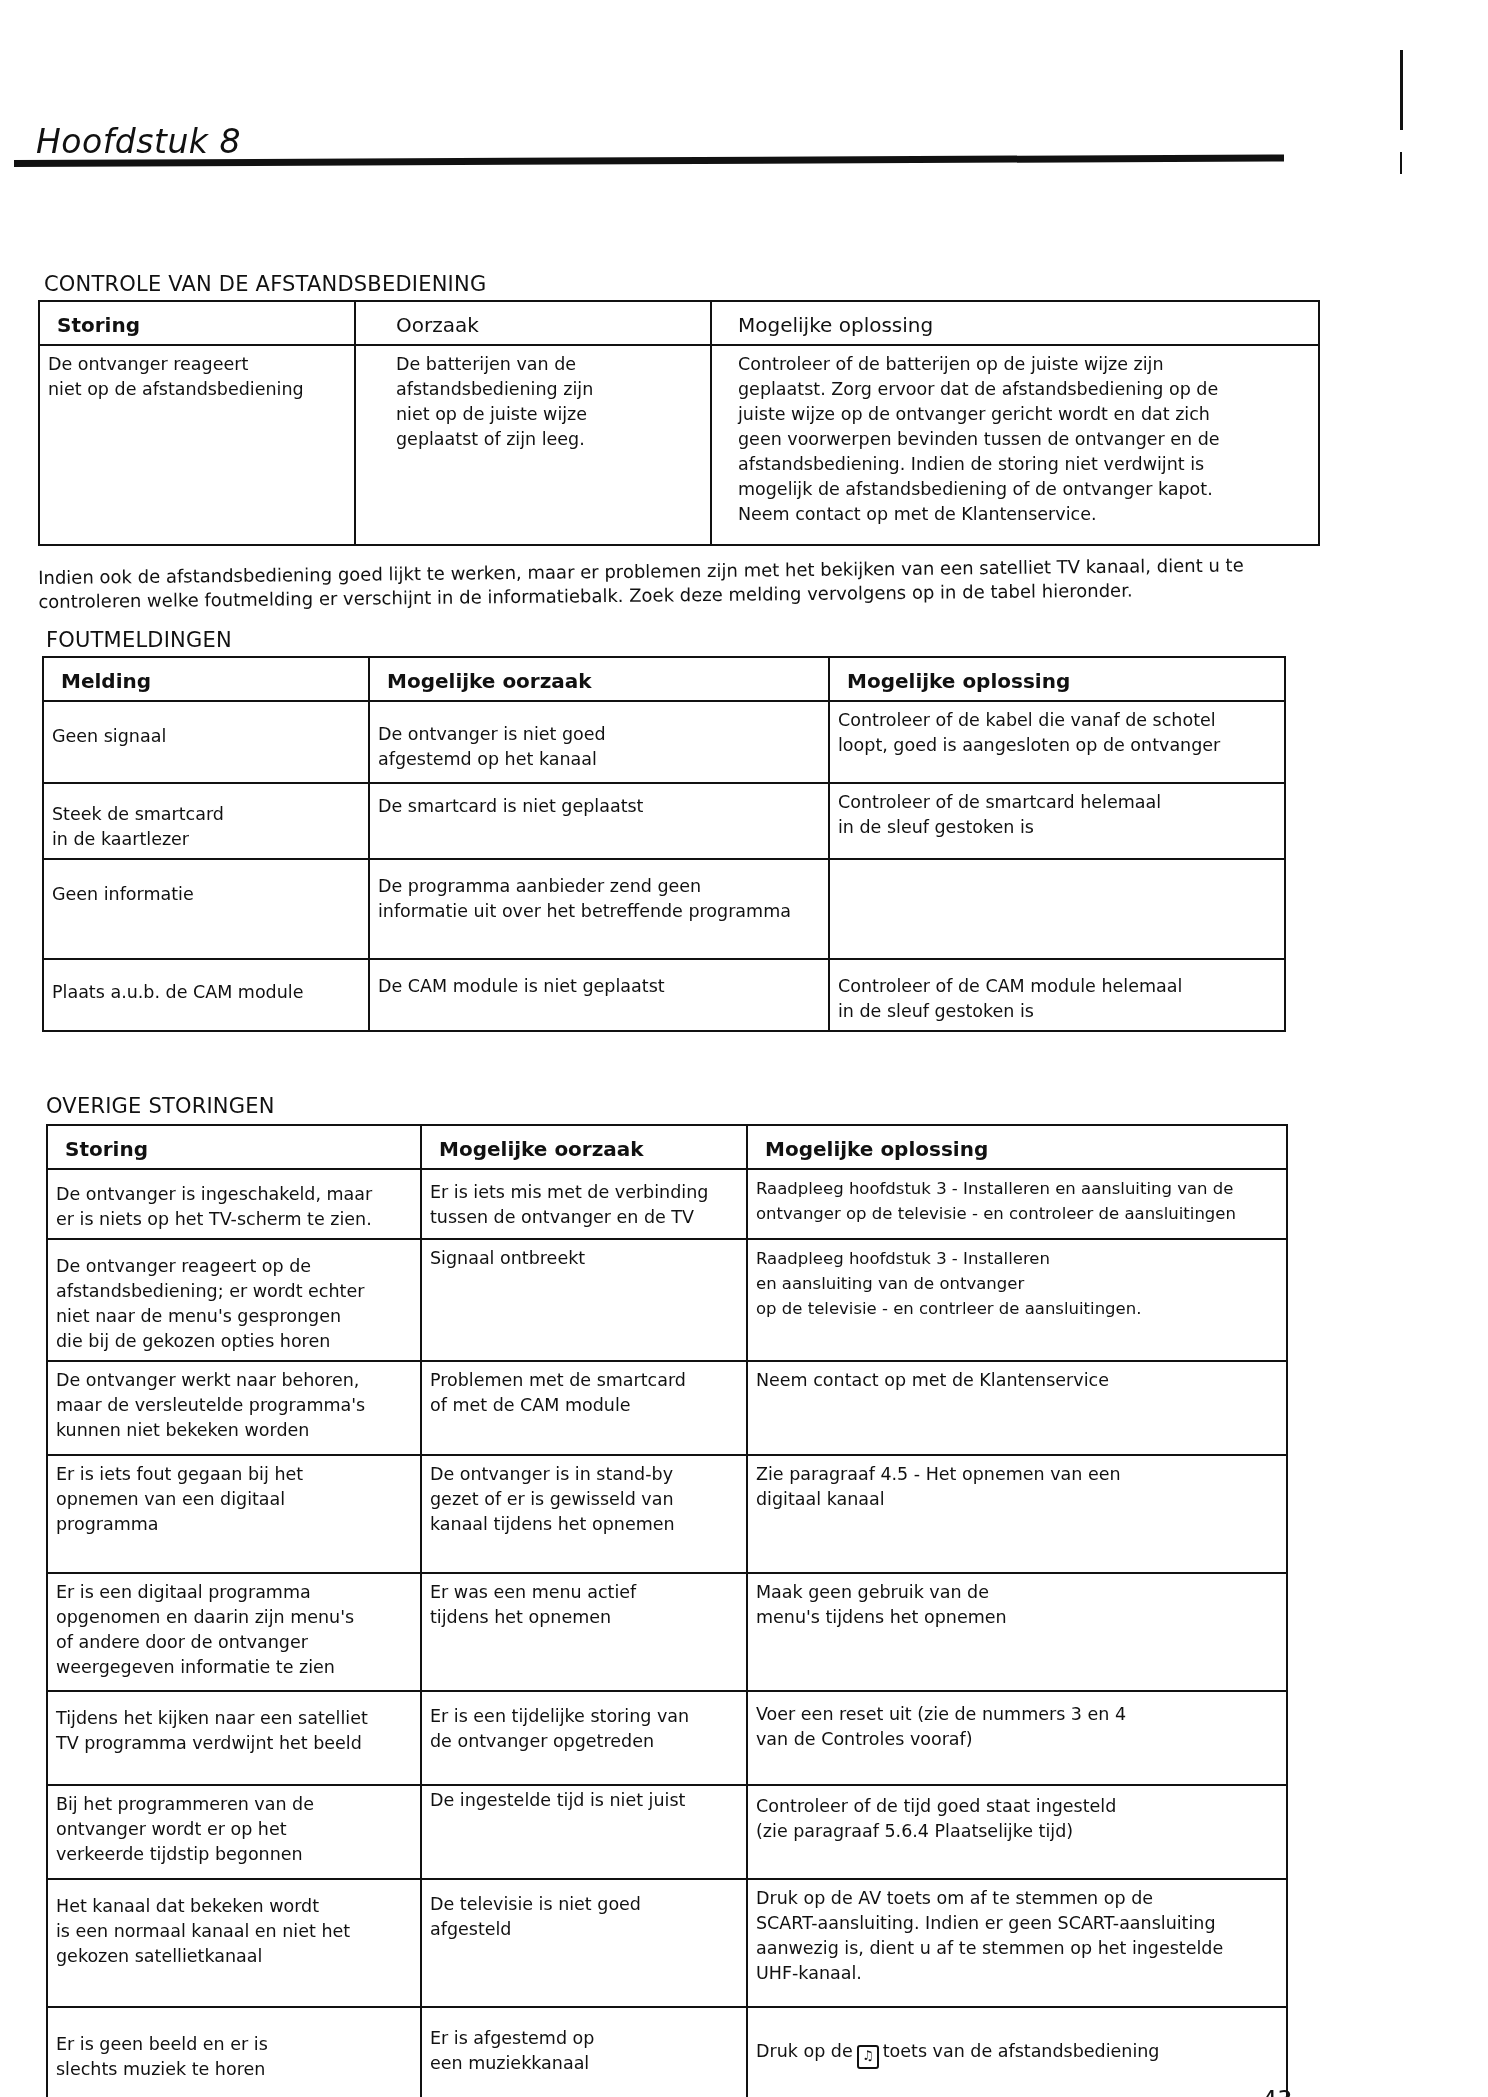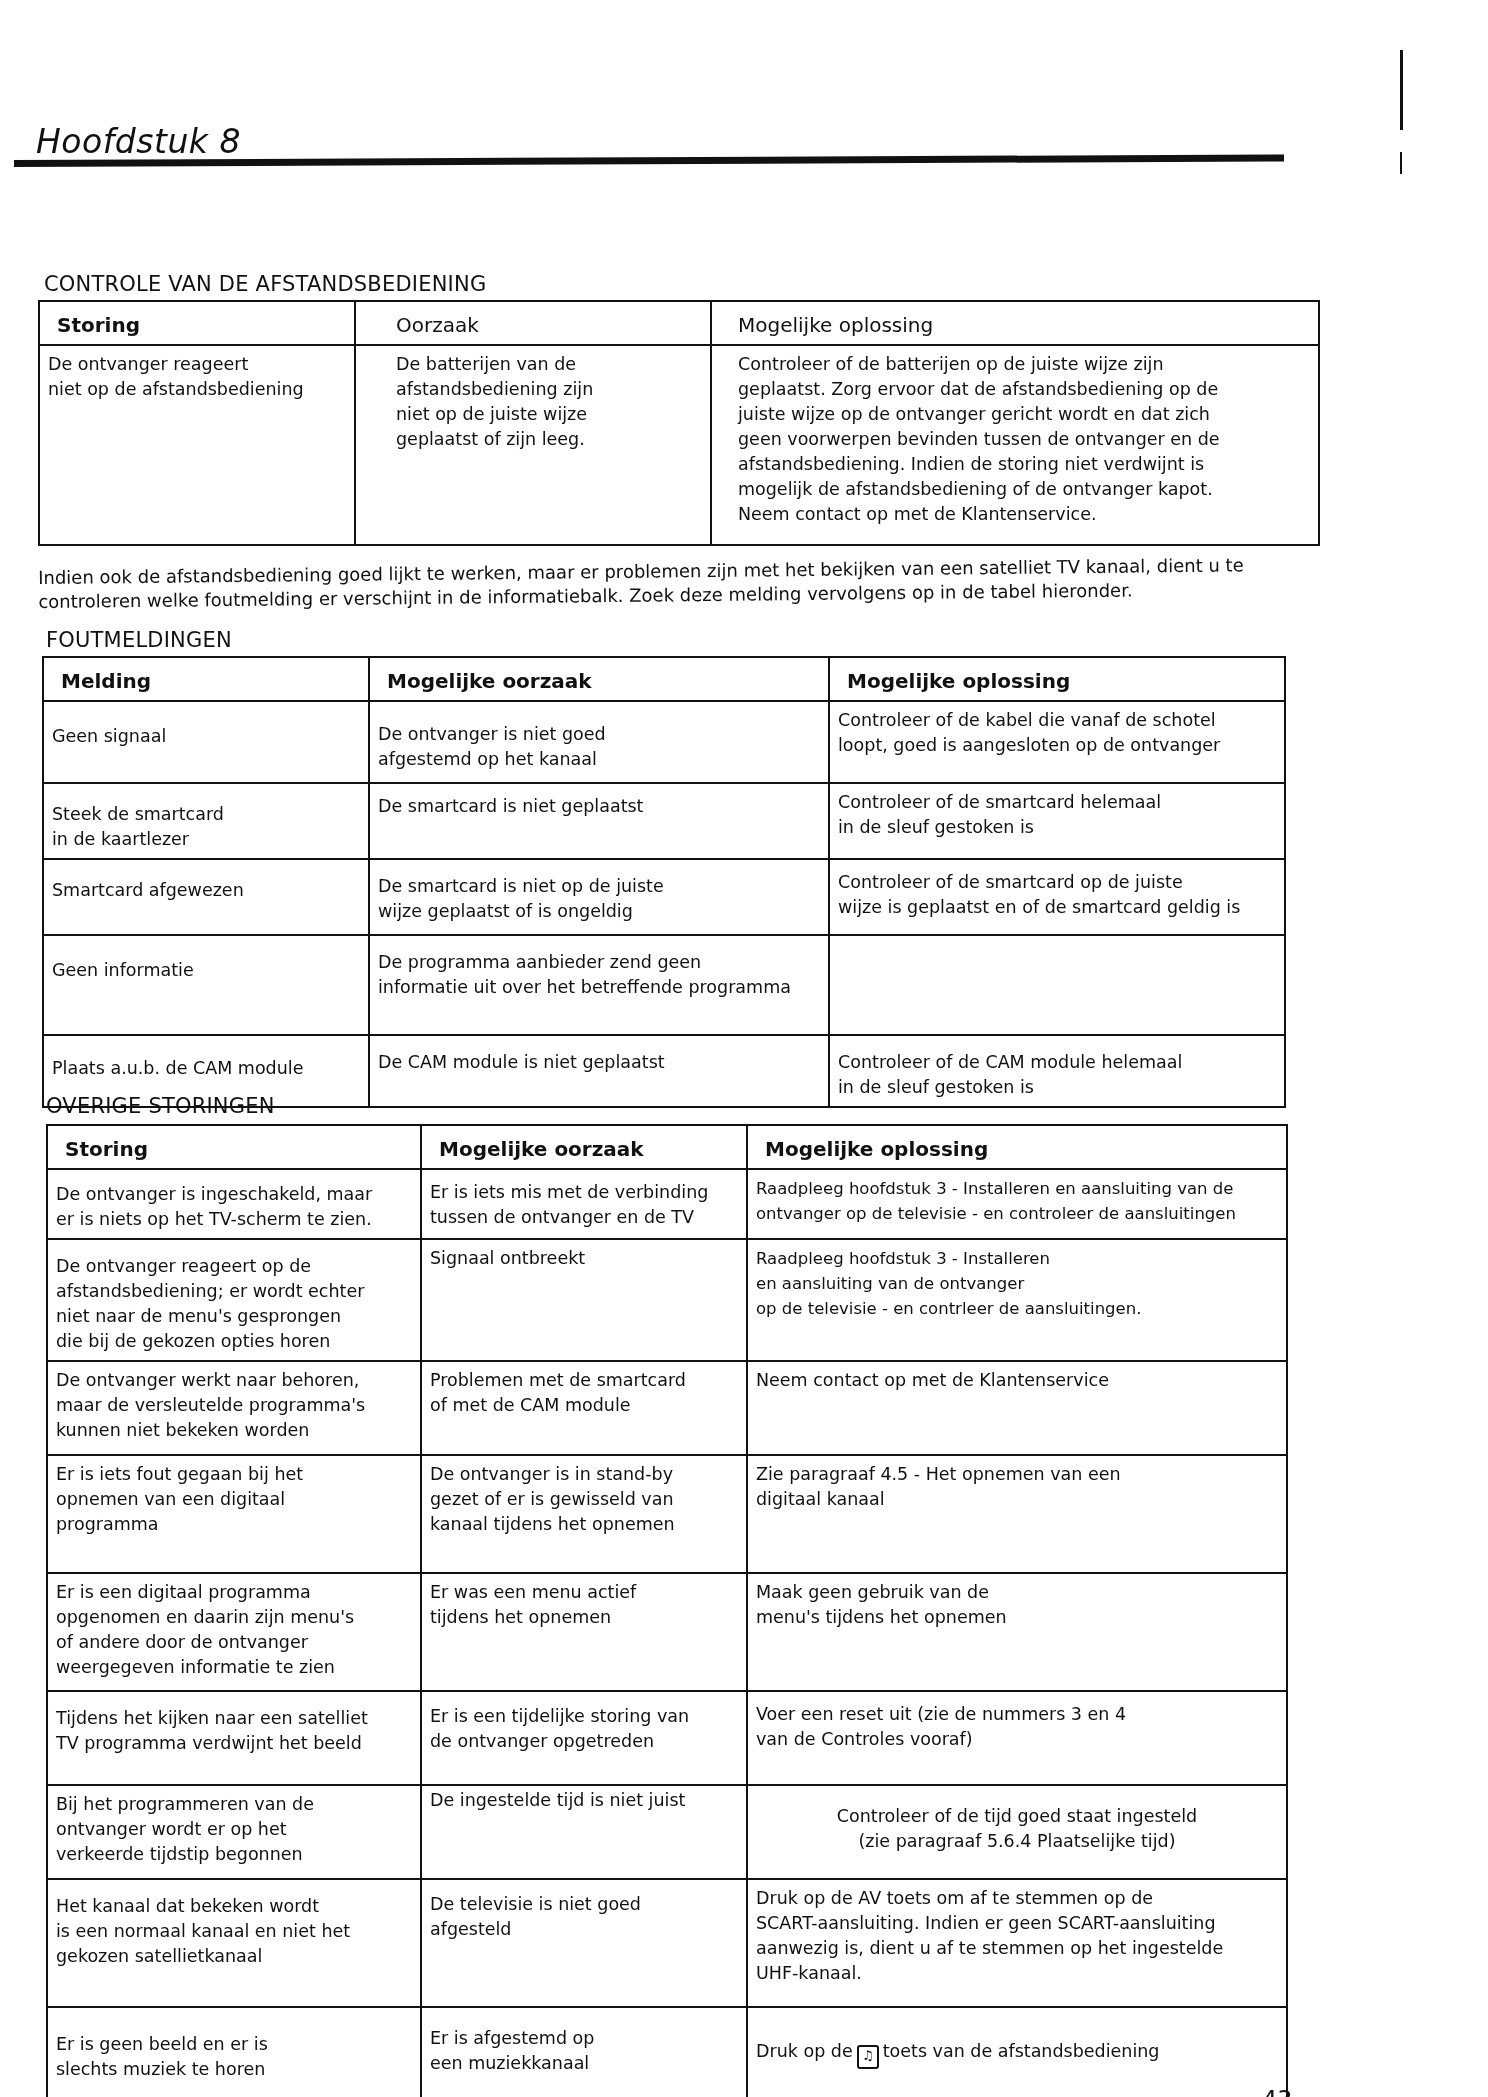--- a/index.html
+++ b/index.html
@@ -103,27 +103,20 @@
     <td>Controleer of de kabel die vanaf de schotel
 loopt, goed is aangesloten op de ontvanger</td>
   </tr>
   <tr style="height:76px;">
     <td style="padding-top:18px;">Steek de smartcard
 in de kaartlezer</td>
     <td style="padding-top:10px;">De smartcard is niet geplaatst</td>
     <td>Controleer of de smartcard helemaal
 in de sleuf gestoken is</td>
   </tr>
-  <tr style="height:76px;">
-    <td style="padding-top:18px;">Smartcard afgewezen</td>
-    <td style="padding-top:14px;">De smartcard is niet op de juiste
-wijze geplaatst of is ongeldig</td>
-    <td style="padding-top:10px;">Controleer of de smartcard op de juiste
-wijze is geplaatst en of de smartcard geldig is</td>
-  </tr>
   <tr style="height:100px;">
     <td style="padding-top:22px;">Geen informatie</td>
     <td style="padding-top:14px;">De programma aanbieder zend geen
 informatie uit over het betreffende programma</td>
     <td></td>
   </tr>
   <tr style="height:70px;">
     <td style="padding-top:20px;">Plaats a.u.b. de CAM module</td>
     <td style="padding-top:14px;">De CAM module is niet geplaatst</td>
     <td style="padding-top:14px;">Controleer of de CAM module helemaal
@@ -197,21 +190,21 @@
     <td style="padding-top:12px;">Er is een tijdelijke storing van
 de ontvanger opgetreden</td>
     <td style="padding-top:10px;">Voer een reset uit (zie de nummers 3 en 4
 van de Controles vooraf)</td>
   </tr>
   <tr style="height:94px;">
     <td>Bij het programmeren van de
 ontvanger wordt er op het
 verkeerde tijdstip begonnen</td>
     <td style="padding-top:2px;">De ingestelde tijd is niet juist</td>
-    <td style="padding-top:18px;text-align:center;">Controleer of de tijd goed staat ingesteld
+    <td style="padding-top:8px;">Controleer of de tijd goed staat ingesteld
 (zie paragraaf 5.6.4 Plaatselijke tijd)</td>
   </tr>
   <tr style="height:128px;">
     <td style="padding-top:14px;">Het kanaal dat bekeken wordt
 is een normaal kanaal en niet het
 gekozen satellietkanaal</td>
     <td style="padding-top:12px;">De televisie is niet goed
 afgesteld</td>
     <td>Druk op de AV toets om af te stemmen op de
 SCART-aansluiting. Indien er geen SCART-aansluiting

